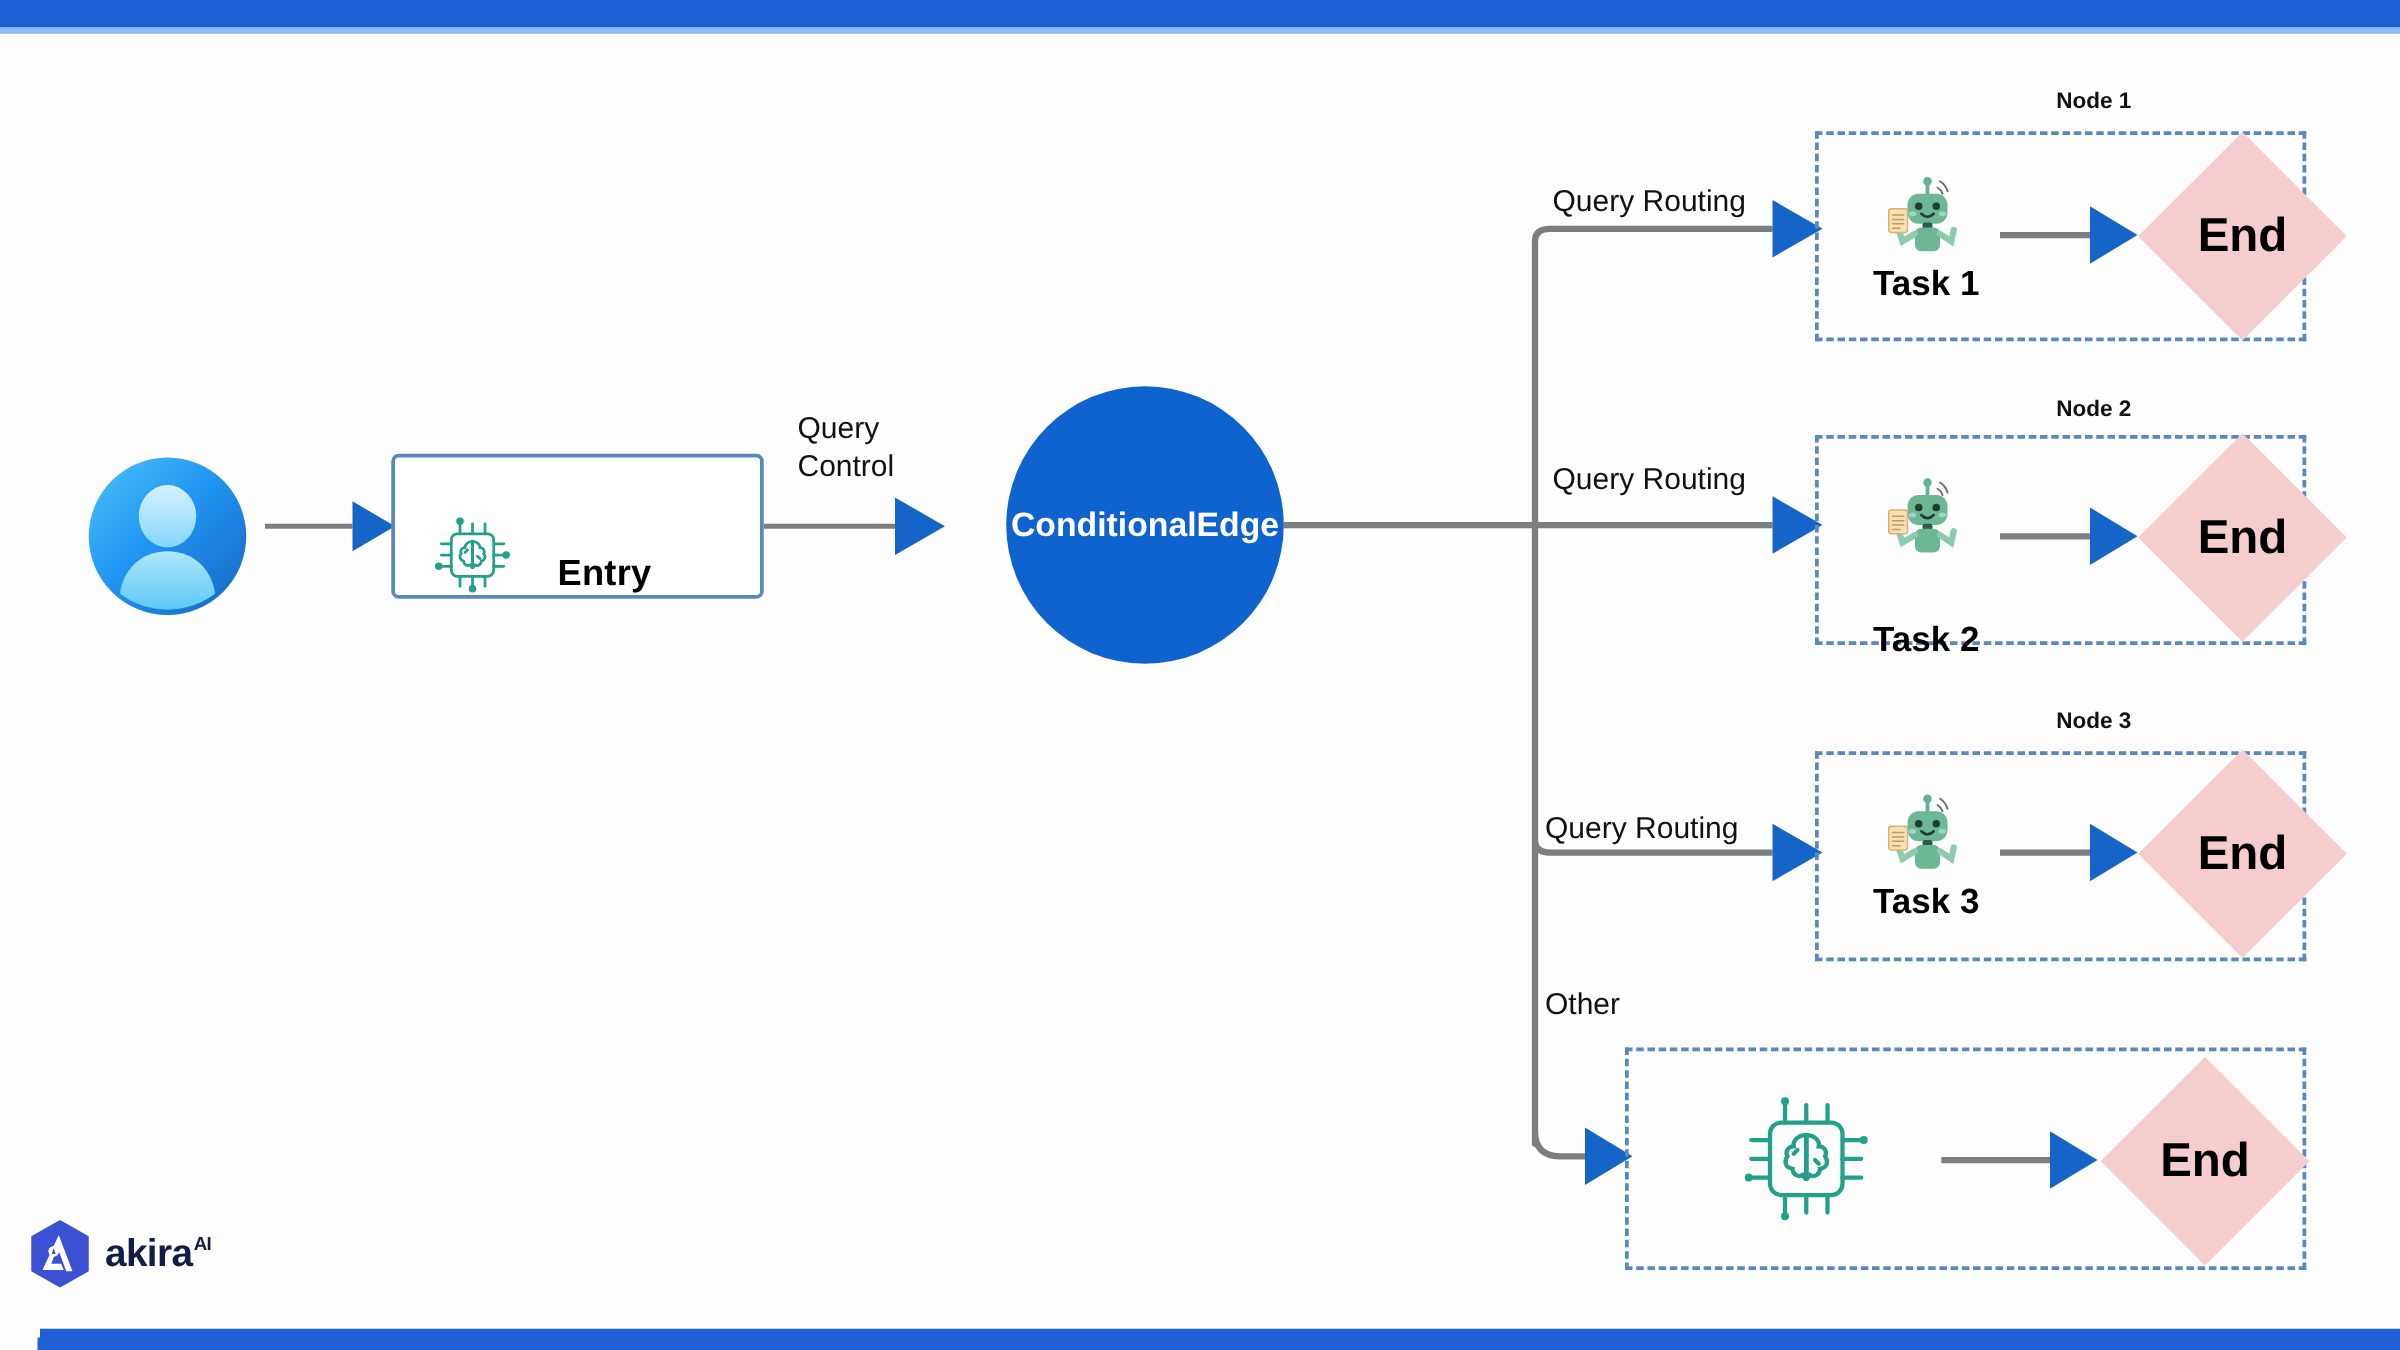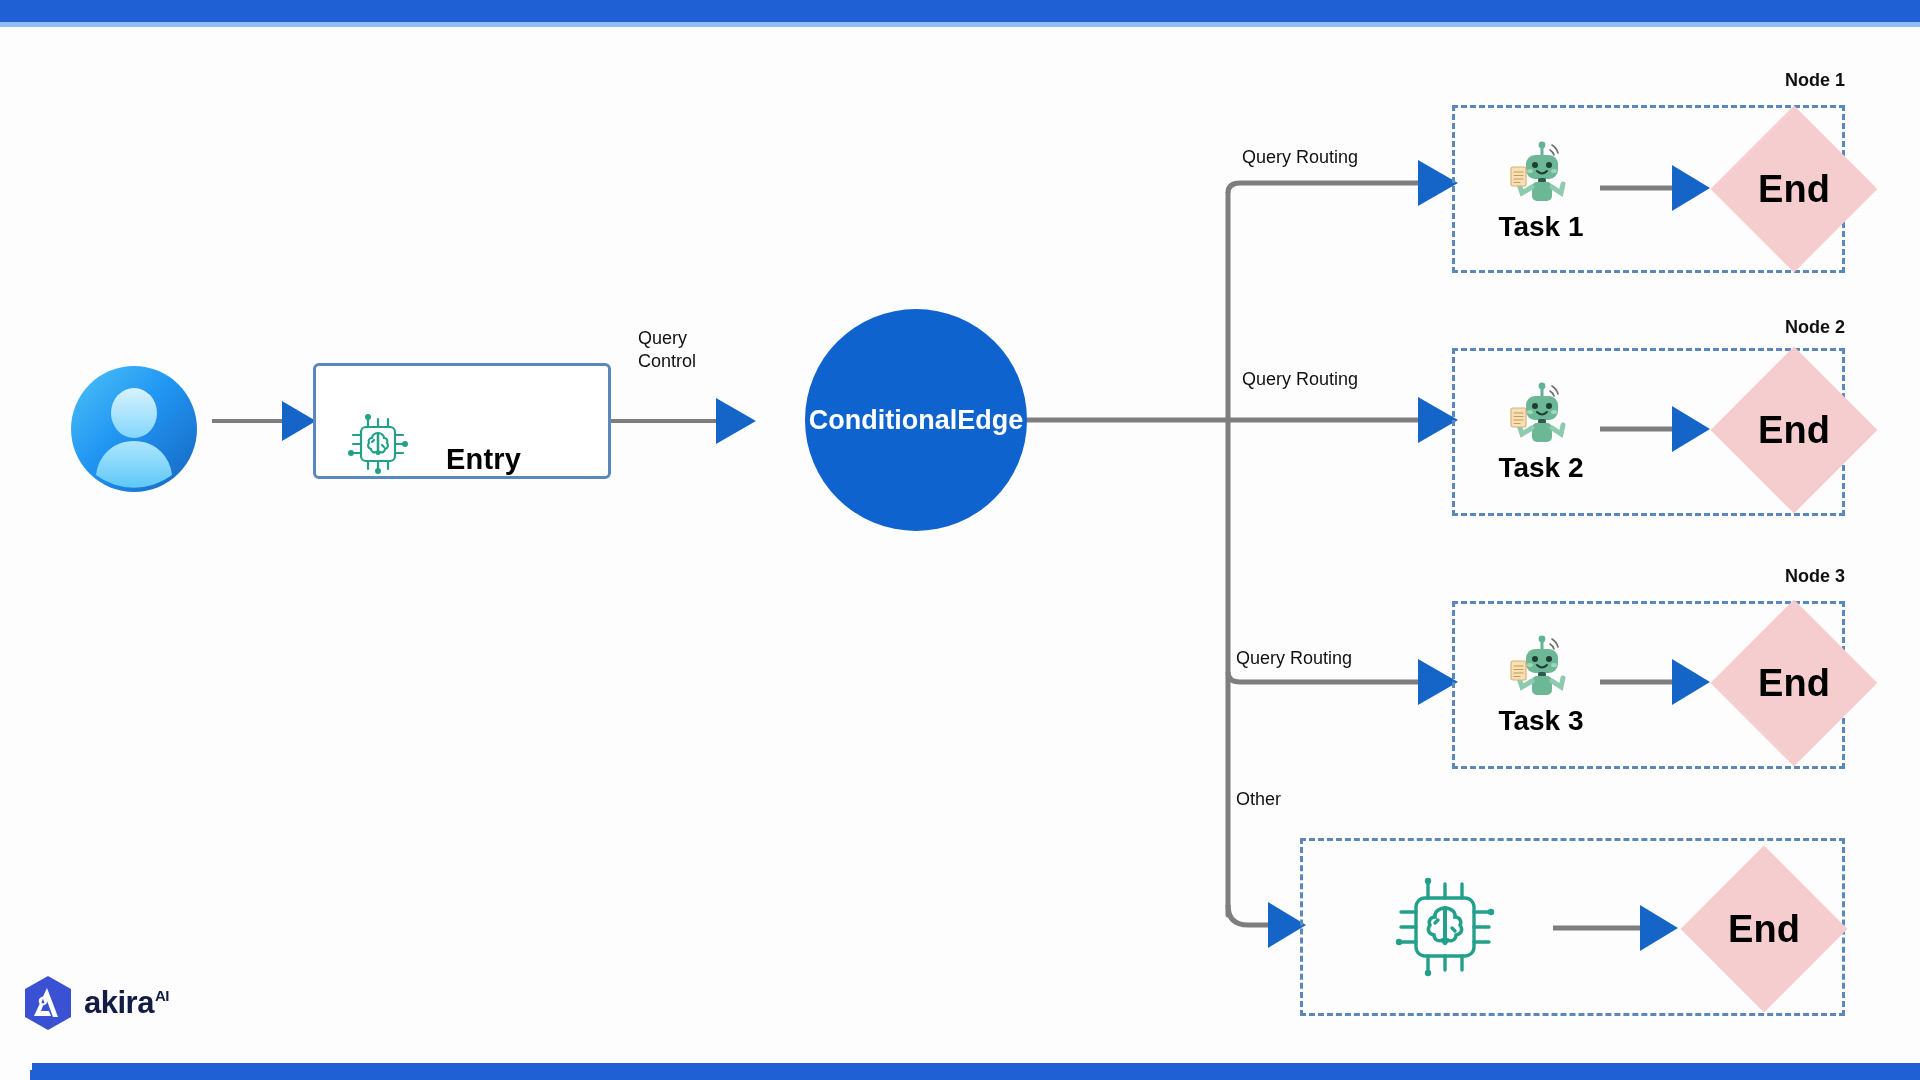--- a/index.html
+++ b/index.html
@@ -104,39 +104,39 @@
     color: #ffffff;
     font-size: 27px;
     font-weight: bold;
     line-height: 1.35;
     text-align: center;
   }
 
   
   .edge-label {
     position: absolute;
-    font-size: 18px;
+    font-size: 24px;
     color: #111111;
     line-height: 1.3;
     white-space: pre-line;
   }
 
   
   .node-box {
     position: absolute;
     box-sizing: border-box;
     border: 3px dashed #5a88bd;
     background: transparent;
   }
   .node-title {
     position: absolute;
     font-size: 18px;
     font-weight: bold;
     color: #111111;
-    text-align: right;
+    text-align: left;
   }
 
   
   .task-wrap {
     position: absolute;
     display: flex;
     flex-direction: column;
     align-items: center;
   }
   .task-icon { width: 76px; height: 76px; }
@@ -332,21 +332,21 @@
         </g>
       </svg>
     </span>
     <span class="task-label">Task 1</span>
   </div>
   <div class="end-diamond" style="left:1735px; top:130px;"></div>
   <div class="end-text" style="left:1735px; top:130px;">End</div>
 
   <div class="node-title" style="left:1645px; top:317px; width:200px;">Node 2</div>
   <div class="node-box" style="left:1452px; top:348px; width:393px; height:168px;"></div>
-  <div class="task-wrap" style="left:1481px; top:374px; width:120px;">
+  <div class="task-wrap" style="left:1481px; top:374px; width:120px;gap:44px;">
     <span class="task-icon">
       <svg viewBox="0 0 76 76" width="76" height="76" xmlns="http://www.w3.org/2000/svg">
         <g stroke="#6e6e6e" stroke-width="1.6" fill="none" stroke-linecap="round">
           <path d="M47 17 a9 9 0 0 1 4 5"></path>
           <path d="M49 12 a14 14 0 0 1 6 8"></path>
         </g>
         <line x1="39" y1="14" x2="39" y2="23" stroke="#63b295" stroke-width="3"></line>
         <circle cx="39" cy="12" r="3.4" fill="#63b295"></circle>
         <rect x="23" y="22" width="32" height="24" rx="9" fill="#6cb795"></rect>
         <circle cx="32" cy="32" r="3" fill="#1f3d33"></circle>

